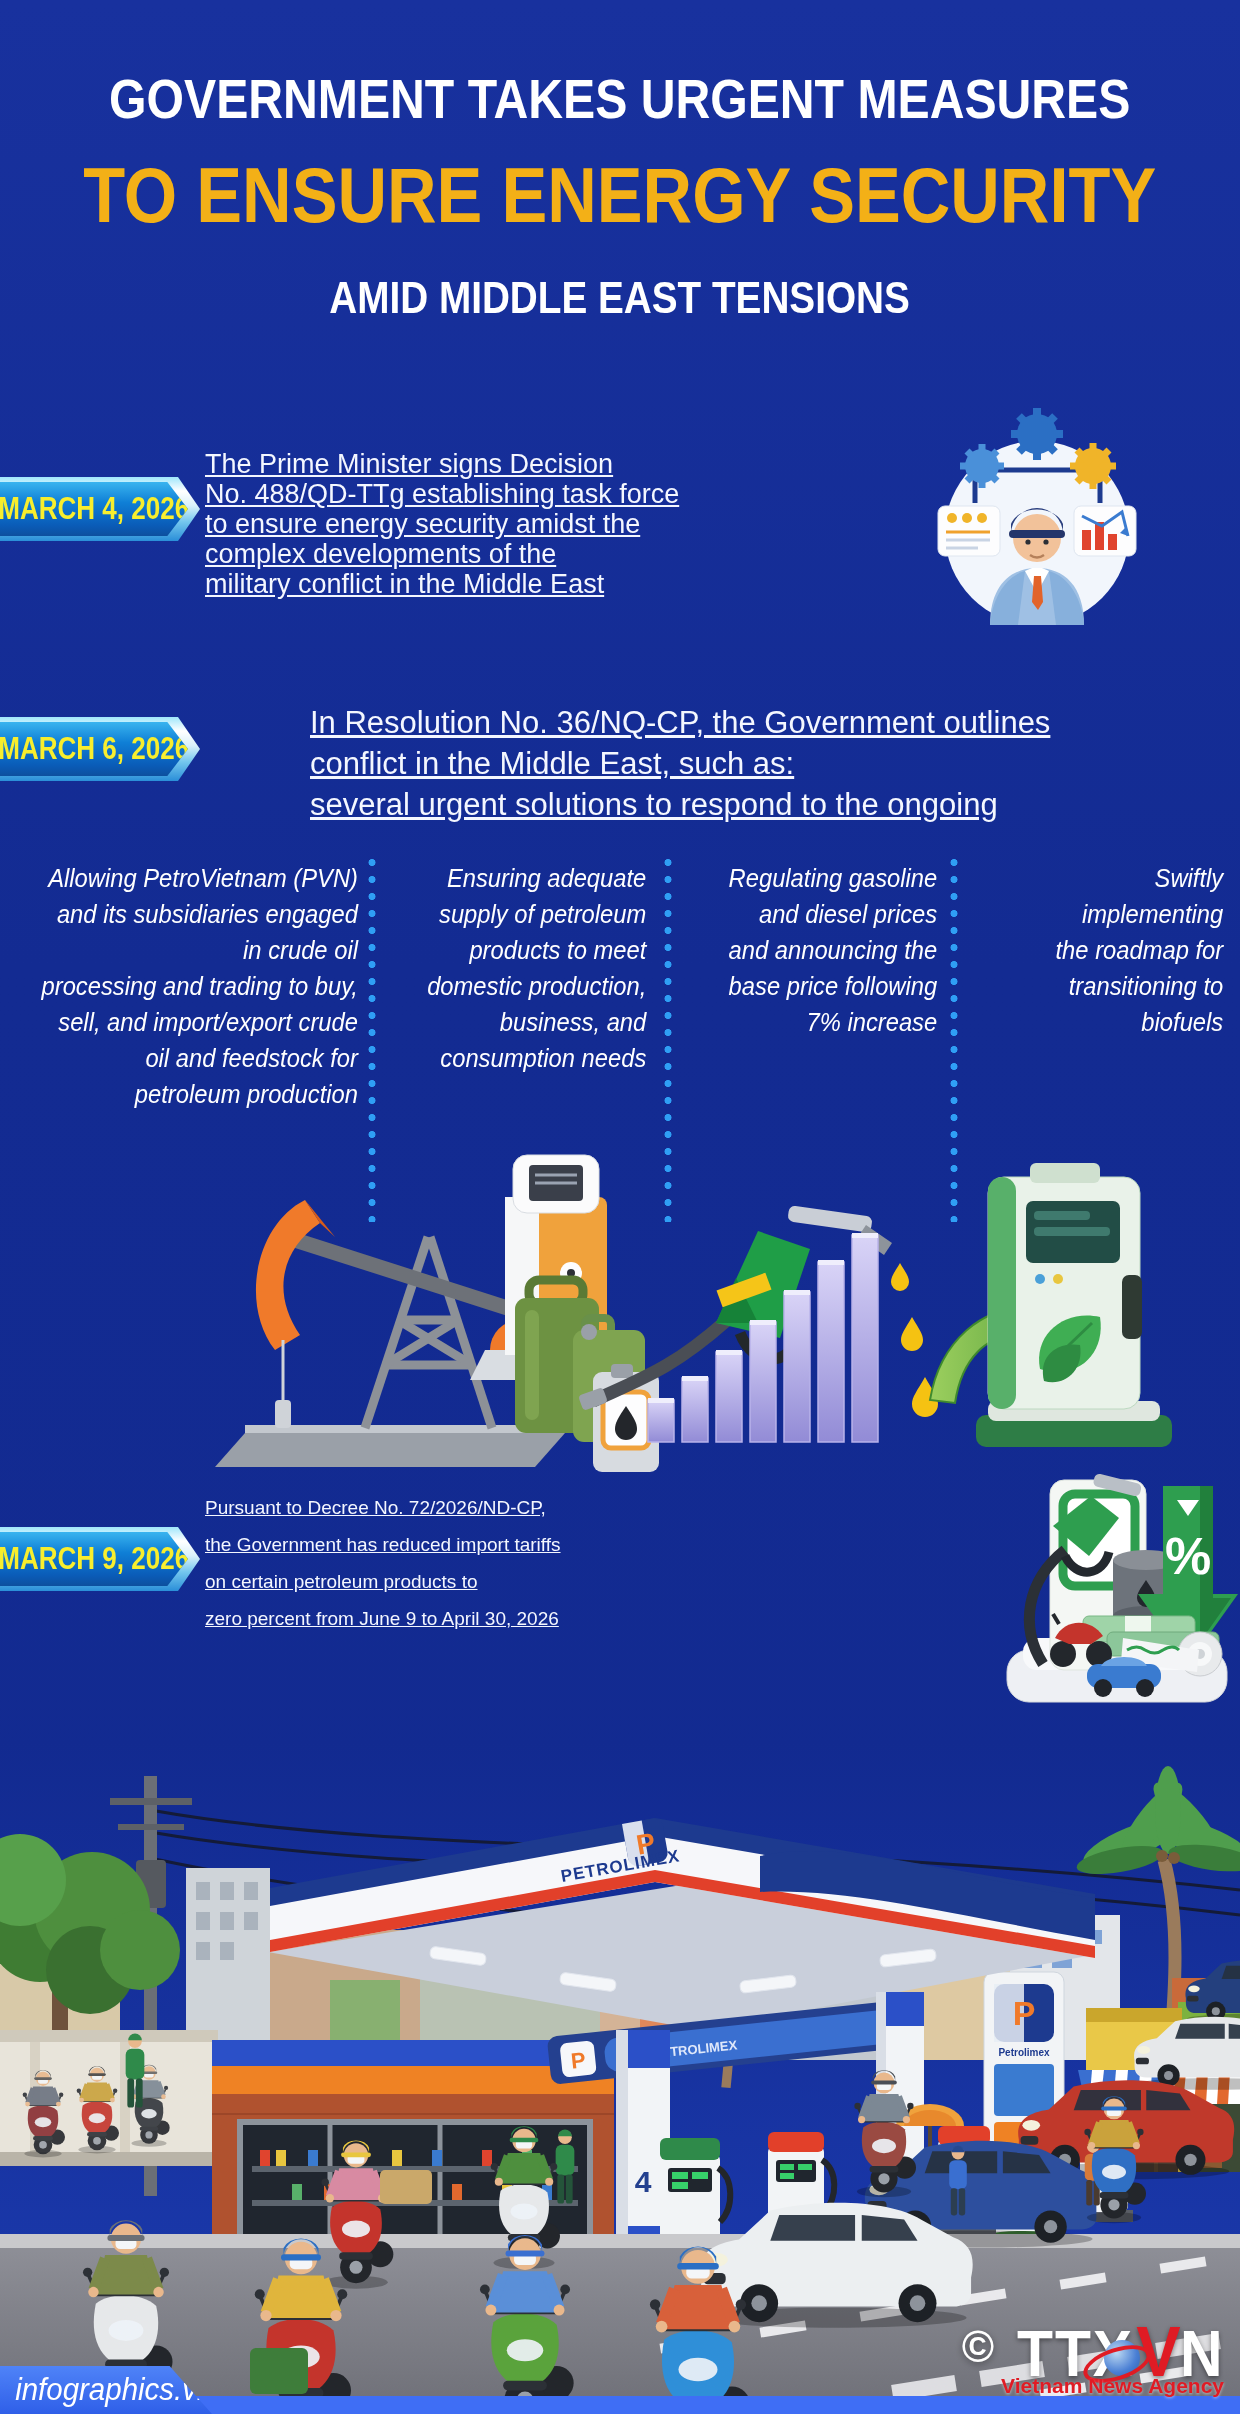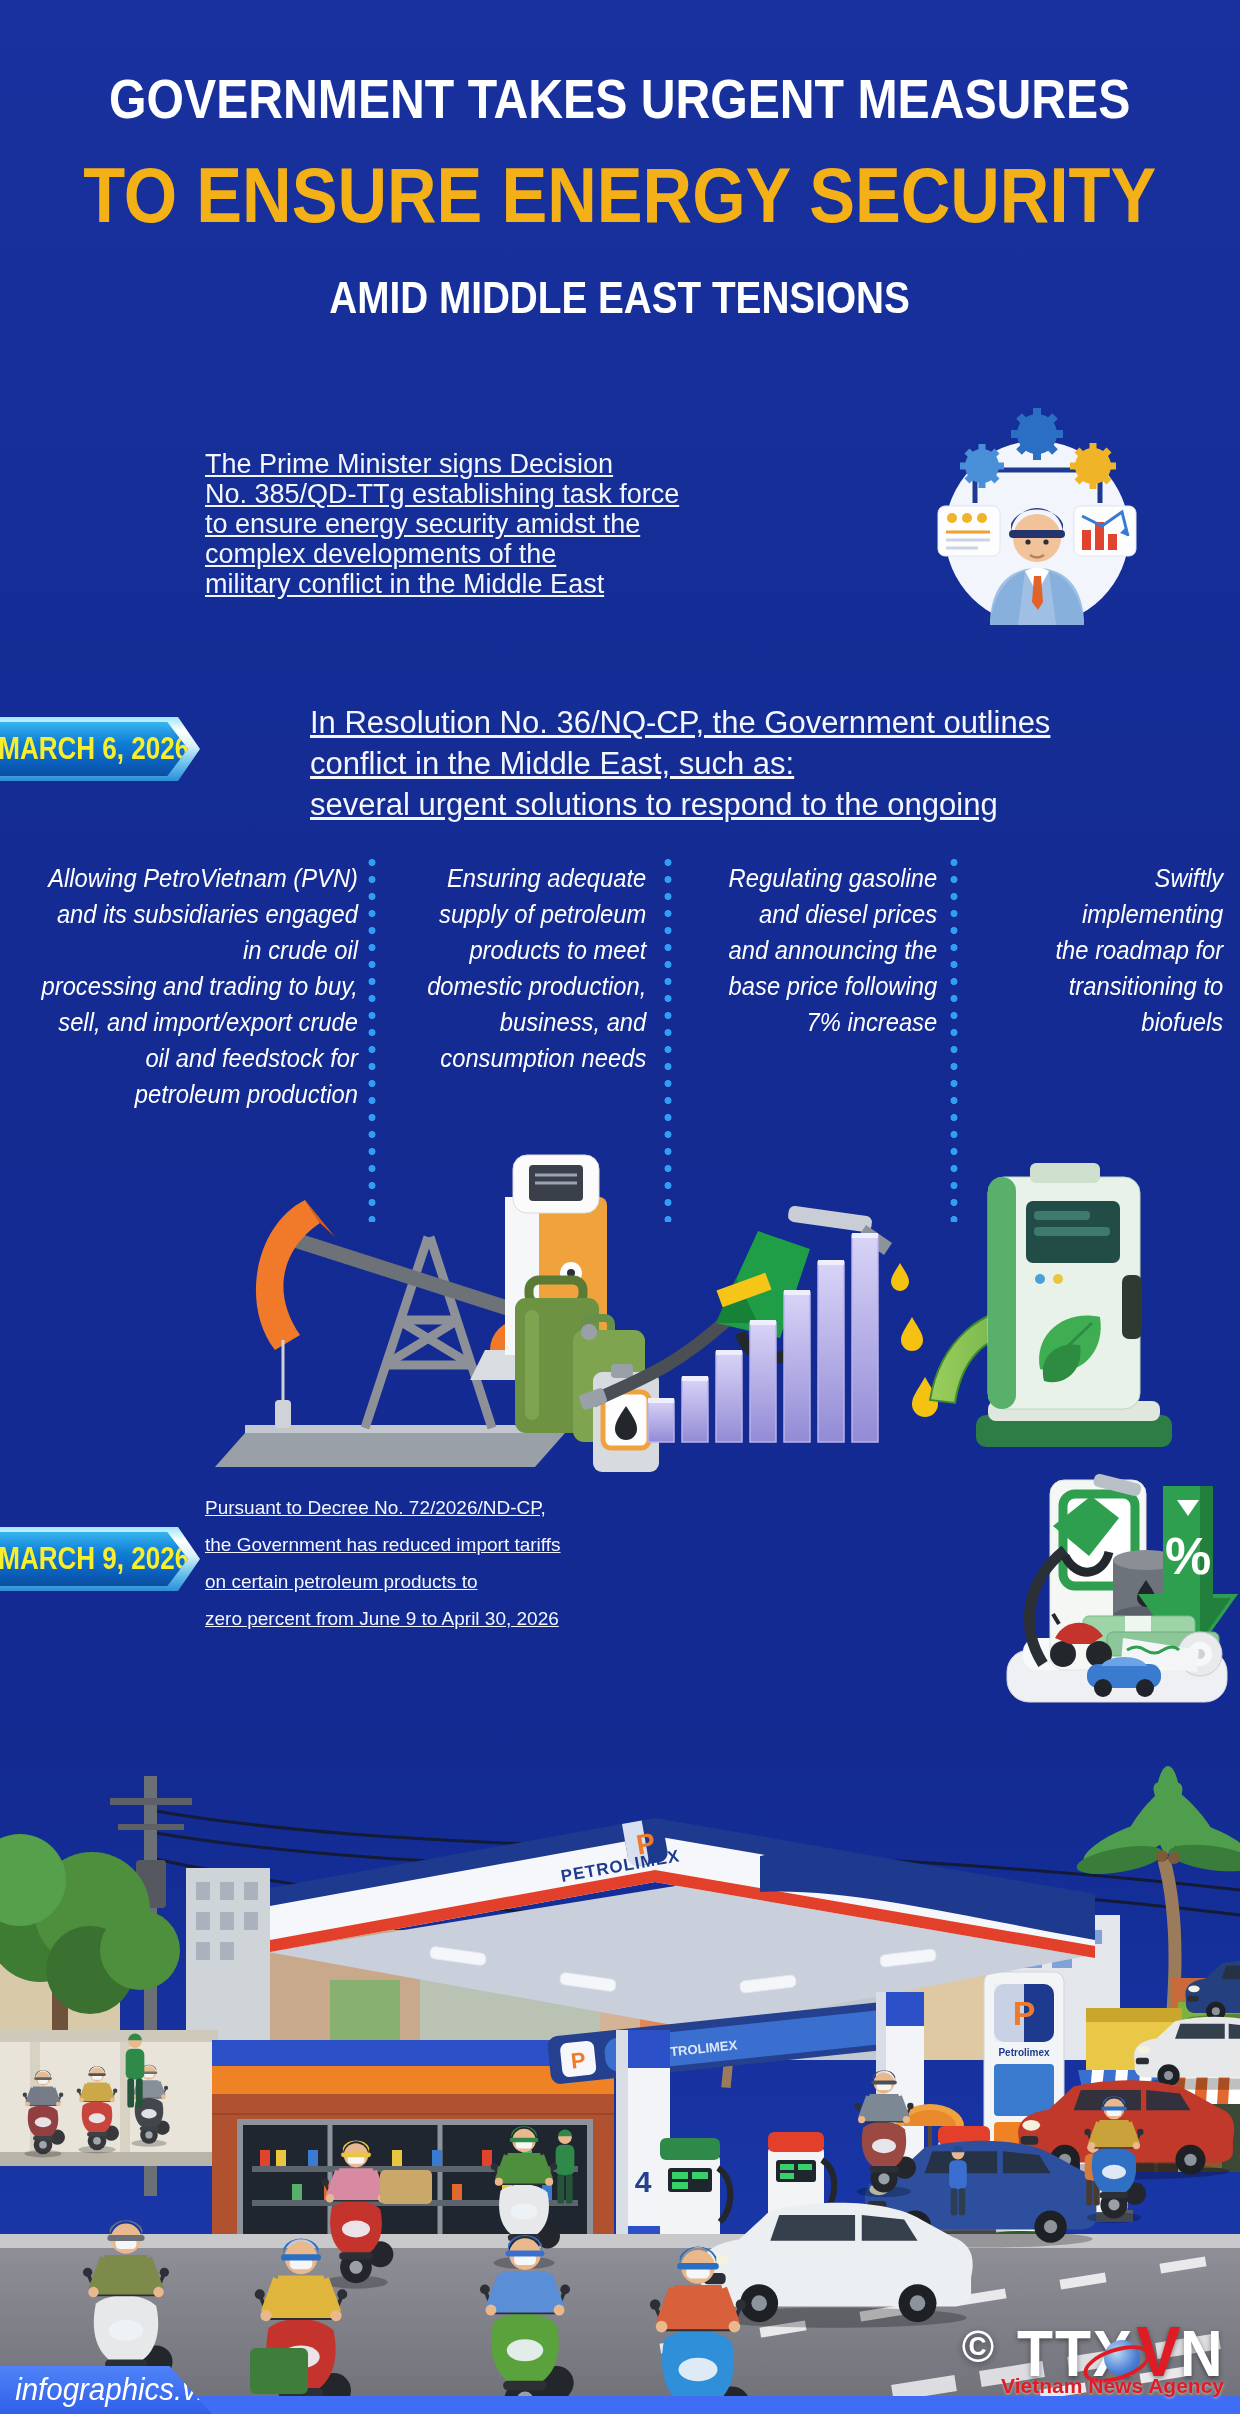--- a/index.html
+++ b/index.html
@@ -53,23 +53,28 @@
 </style>
 </head>
 <body>
 
 <div id="page">
 
   <div class="abs ctr title1"><span class="cond">GOVERNMENT TAKES URGENT MEASURES</span></div>
   <div class="abs ctr title2"><span class="cond" style="transform:scaleX(.88)">TO ENSURE ENERGY SECURITY</span></div>
   <div class="abs ctr title3"><span class="cond">AMID MIDDLE EAST TENSIONS</span></div>
 
+  <div class="abs badge" style="top:477px">
+    <div class="inner">
+        <span>MARCH 4, 2026</span>
+      </div>
+  </div>
   <div class="abs para p1">
     <span>The Prime Minister signs Decision</span>
-    <span>No. 385/QD-TTg establishing task force</span>
+    <span>No. 488/QD-TTg establishing task force</span>
     <span>to ensure energy security amidst the</span>
     <span>complex developments of the</span>
     <span>military conflict in the Middle East</span>
   </div>
 
   <svg class="abs" style="left:930px;top:408px" width="215" height="225" viewBox="0 0 215 225">
     <circle cx="107" cy="125" r="92" fill="#f2f6fc"></circle>
     <path d="M107,52 V30 M107,62 H45 V95 M107,62 H170 V95" stroke="#1d3a8f" stroke-width="5" fill="none"></path>
     <g>
       <circle cx="52" cy="58" r="17" fill="#4a90d9"></circle>

